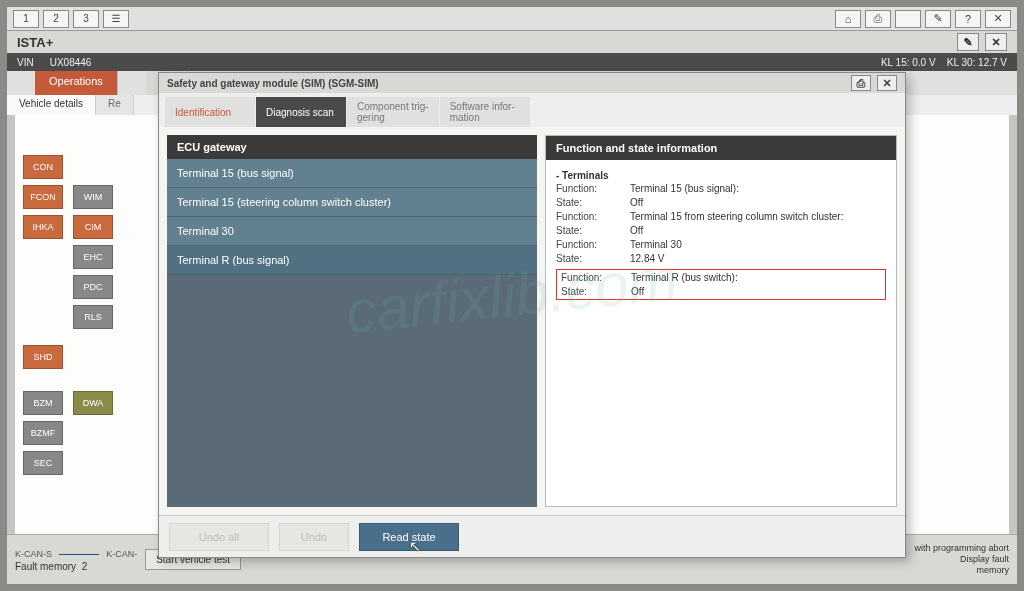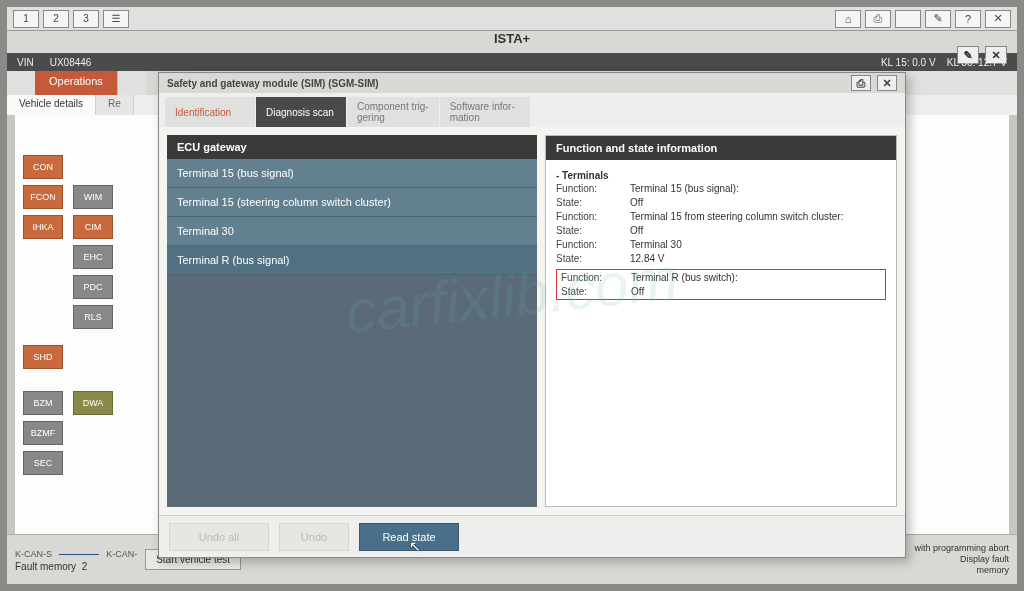--- a/index.html
+++ b/index.html
@@ -34,21 +34,21 @@
   .top-icon-btn {
     width: 26px; height: 18px;
     border: 1px solid #888; background: #f5f5f3;
     display: flex; align-items: center; justify-content: center;
     font-size: 11px; color: #444;
   }
   
   .title-bar {
     height: 22px; background: #d8d8d5;
     display: flex; align-items: center;
-    padding: 0 10px; font-weight: bold; font-size: 13px; color: #333; flex-direction: column;
+    padding: 0 10px; font-weight: bold; font-size: 13px; color: #333;
   }
   .title-bar .right { margin-left: auto; display: flex; gap: 6px; }
   .title-icon {
     width: 22px; height: 18px;
     border: 1px solid #888; background: #eee;
     display: flex; align-items: center; justify-content: center;
     font-size: 11px;
   }
   
   .vin-bar {

